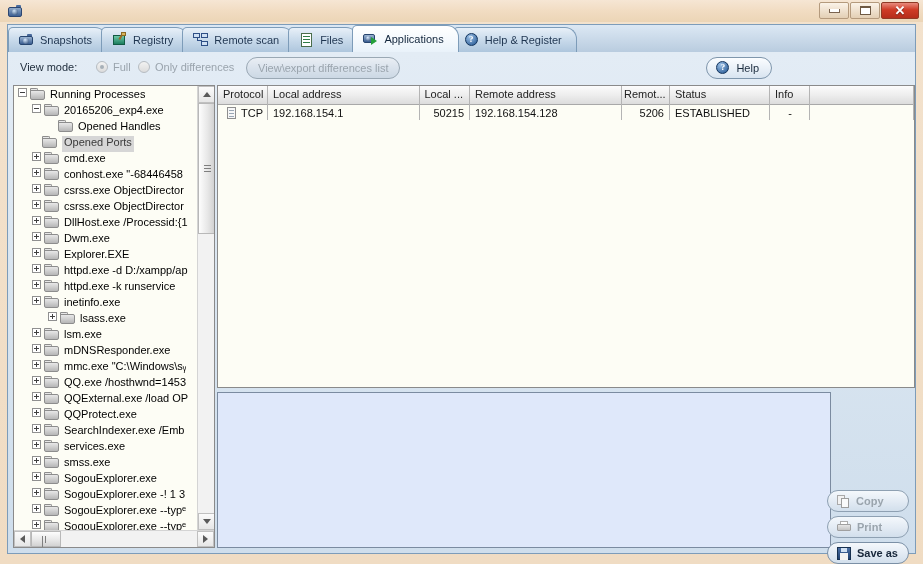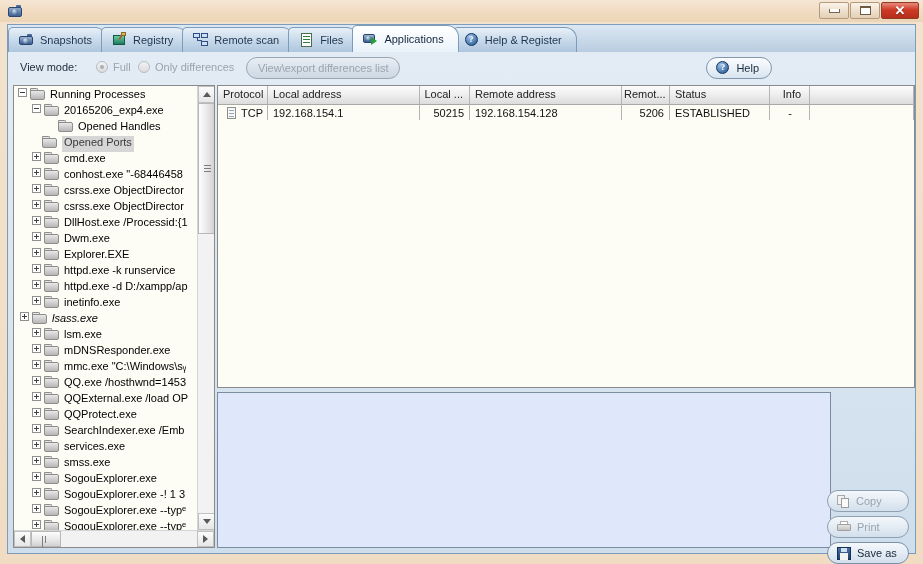--- a/index.html
+++ b/index.html
@@ -250,21 +250,21 @@
   .detailwrap{
     position:absolute;left:209px;top:340px;width:614px;height:156px;
     background:#dfe8fa;border:1px solid #7b8ba0;box-sizing:border-box;
   }
   
   .sidebtn{
     position:absolute;right:6px;height:22px;width:82px;
     display:flex;align-items:center;gap:6px;padding-left:9px;
     border:1px solid #8ea0b2;border-radius:11px;
     background:linear-gradient(to bottom,#f4f8fc 0%,#e3ebf4 52%,#d2dfec 100%);
-    font-size:11px;box-sizing:border-box;color:#9aa4ad;
+    font-size:11px;box-sizing:border-box;color:#9aa4ad;font-weight:bold;
   }
   .sidebtn.enabled{color:#16263a;border-color:#7b90a6;}
   #btn-copy{top:438px;}
   #btn-print{top:464px;}
   #btn-saveas{top:490px;}
   .ic-copy{width:13px;height:13px;position:relative;flex:none;}
   .ic-copy .s1{position:absolute;left:0;top:0;width:8px;height:10px;background:#f2f2f2;border:1px solid #a9a9a9;box-sizing:border-box;}
   .ic-copy .s2{position:absolute;left:4px;top:3px;width:8px;height:10px;background:#fafafa;border:1px solid #9d9d9d;box-sizing:border-box;}
   .ic-print{width:14px;height:12px;position:relative;flex:none;}
   .ic-print .body{position:absolute;left:0;top:3px;width:14px;height:7px;border-radius:1px;background:linear-gradient(to bottom,#e6e6e6,#c4c4c4);border:1px solid #a0a0a0;box-sizing:border-box;}
@@ -475,39 +475,39 @@
               <span class="f1"></span>
             </span>
             <span class="lbl">Explorer.EXE</span>
           </div>
           <div class="tnode" style="padding-left: 18px;">
             <span class="exp plus"></span>
             <span class="folder">
               <span class="f2"></span>
               <span class="f1"></span>
             </span>
+            <span class="lbl">httpd.exe -d D:/xampp/ap</span>
+          </div>
+          <div class="tnode" style="padding-left: 18px;">
+            <span class="exp plus"></span>
+            <span class="folder">
+              <span class="f2"></span>
+              <span class="f1"></span>
+            </span>
             <span class="lbl">httpd.exe -k runservice</span>
           </div>
           <div class="tnode" style="padding-left: 18px;">
             <span class="exp plus"></span>
             <span class="folder">
               <span class="f2"></span>
               <span class="f1"></span>
             </span>
-            <span class="lbl">httpd.exe -d D:/xampp/ap</span>
-          </div>
-          <div class="tnode" style="padding-left: 18px;">
-            <span class="exp plus"></span>
-            <span class="folder">
-              <span class="f2"></span>
-              <span class="f1"></span>
-            </span>
             <span class="lbl">inetinfo.exe</span>
           </div>
-          <div class="tnode" style="padding-left: 6px; font-style: italic;">
+          <div class="tnode" style="padding-left: 34px;">
             <span class="exp plus"></span>
             <span class="folder">
               <span class="f2"></span>
               <span class="f1"></span>
             </span>
             <span class="lbl">lsass.exe</span>
           </div>
           <div class="tnode" style="padding-left: 18px;">
             <span class="exp plus"></span>
             <span class="folder">
@@ -648,21 +648,21 @@
     </div>
 
     <div class="tablewrap">
       <div class="thead" id="thead">
           <div class="th" style="width: 50px;">Protocol</div>
           <div class="th" style="width: 152px;">Local address</div>
           <div class="th num" style="width: 50px;">Local ...</div>
           <div class="th" style="width: 152px;">Remote address</div>
           <div class="th num" style="width: 48px;">Remot...</div>
           <div class="th" style="width: 100px;">Status</div>
-          <div class="th" style="width: 40px; text-align: center;">Info</div>
+          <div class="th" style="width: 40px;">Info</div>
           <div class="th" style="width: 104px;"></div>
         </div>
       <div id="tbody">
           <div class="trow">
             <div class="td" style="width: 50px;"><span class="docicon"><span class="pg"></span><span class="ln" style="top:3px"></span><span class="ln" style="top:6px"></span><span class="ln" style="top:9px"></span></span><span>TCP</span></div>
             <div class="td" style="width: 152px;">192.168.154.1</div>
             <div class="td num" style="width: 50px;">50215</div>
             <div class="td" style="width: 152px;">192.168.154.128</div>
             <div class="td num" style="width: 48px;">5206</div>
             <div class="td" style="width: 100px;">ESTABLISHED</div>

